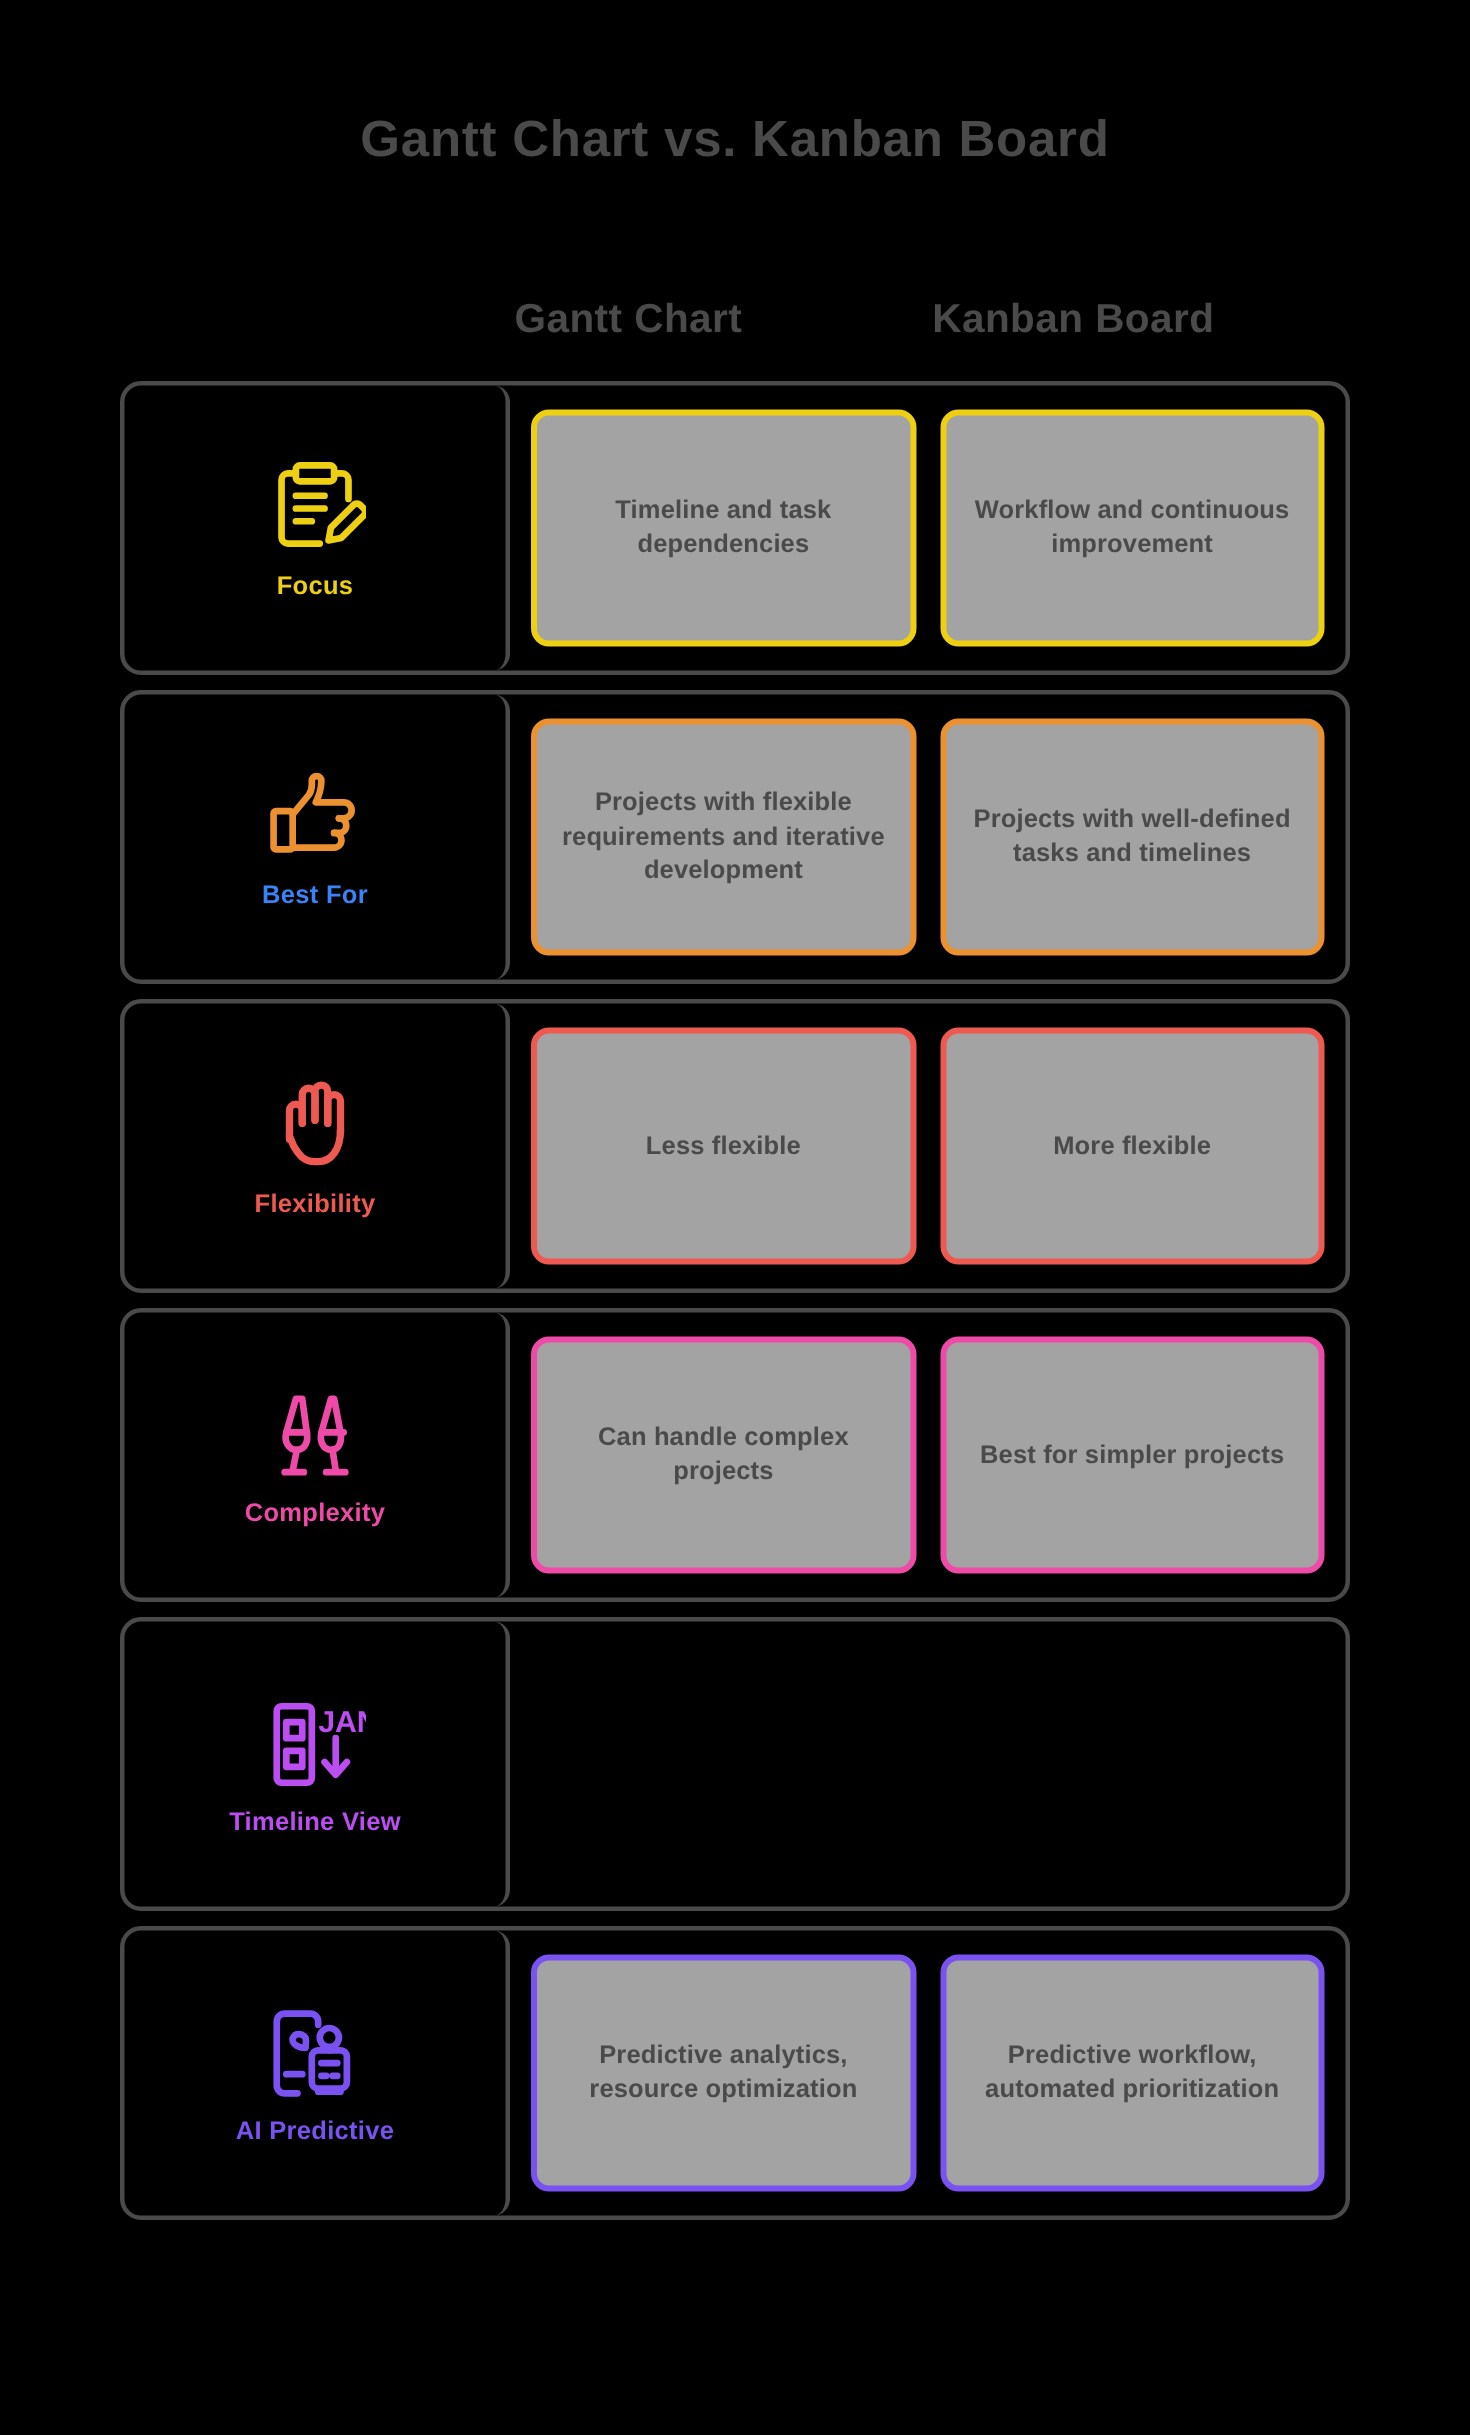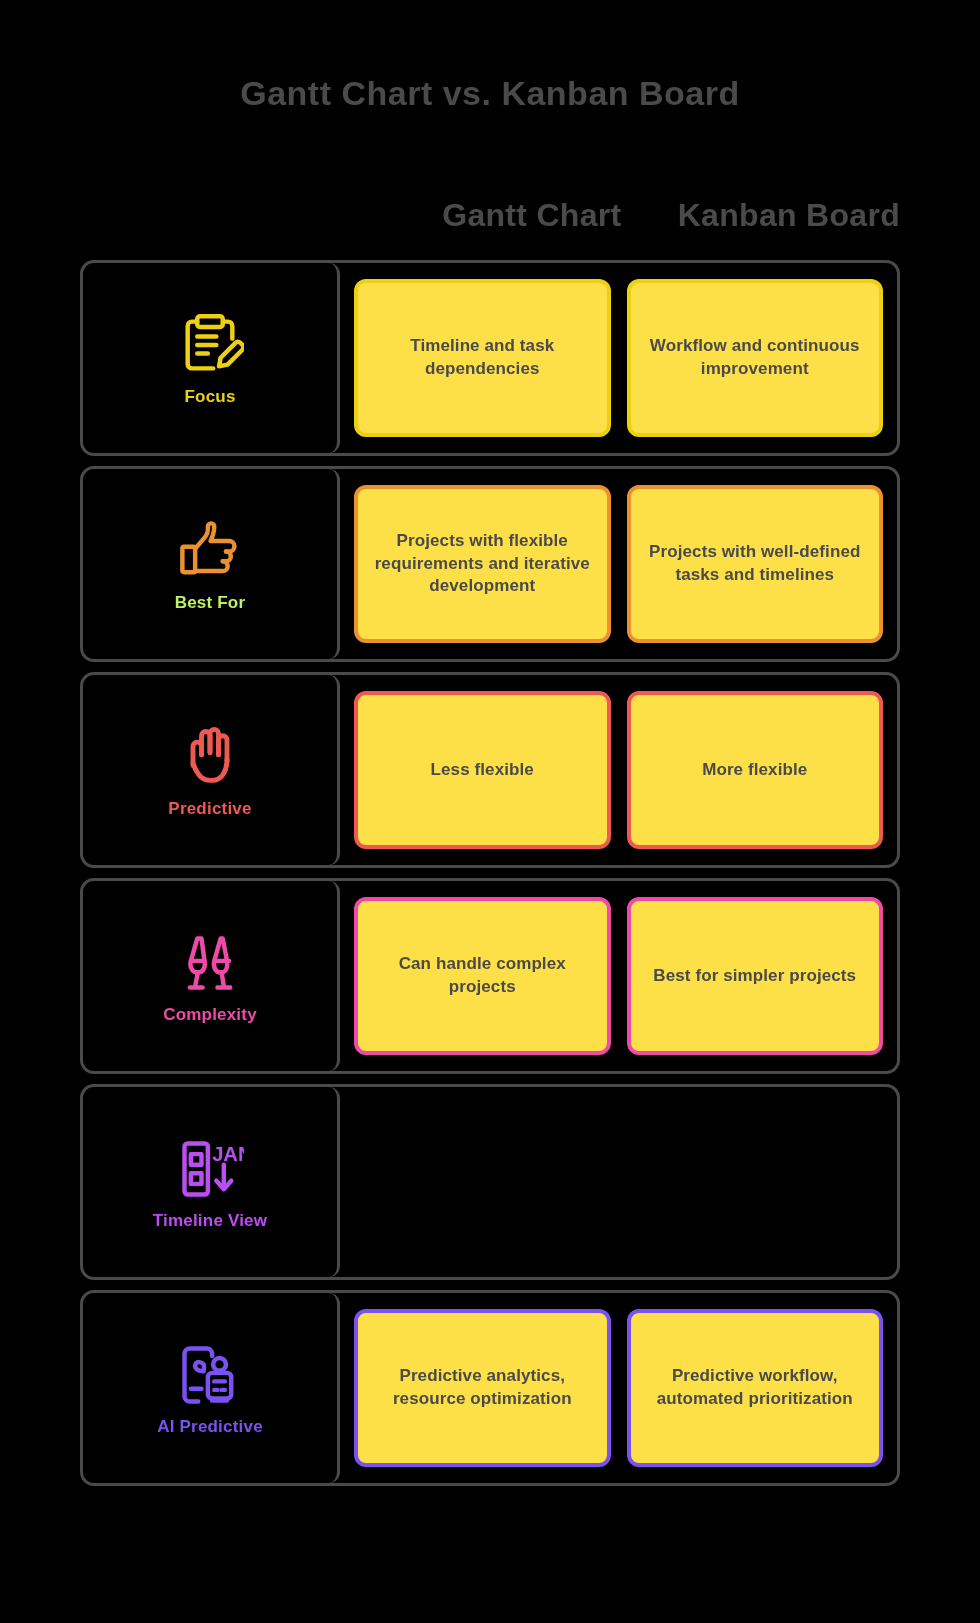--- a/index.html
+++ b/index.html
@@ -22,22 +22,22 @@
 
   .col-headers {
     display:flex;
     margin-top:84px;
     padding-left:80px;
     padding-right:80px;
   }
   .col-headers .spacer { width:263px; flex:none; }
   .col-headers .ch {
     flex:1;
-    text-align:right;
-    font-size:32px;
+    text-align:left;
+    font-size:27px;
     font-weight:bold;
     color:#4a4a4a;
     letter-spacing:0.3px;
   }
 
   .table {
     margin:26px 80px 0 80px;
     display:flex;
     flex-direction:column;
     gap:10px;
@@ -85,21 +85,21 @@
   }
   .cell {
     flex:1;
     height:100%;
     border:4px solid #888;
     border-radius:12px;
     display:flex;
     align-items:center;
     justify-content:center;
     padding:10px 16px;
-    background:#fde047;
+    background:#a3a3a3;
   }
   .cell-text {
     font-size:17px;
     font-weight:bold;
     color:#4a4a4a;
     text-align:center;
     line-height:1.35;
     letter-spacing:0.1px;
   }
 </style>
@@ -144,21 +144,21 @@
     <div class="row">
       <div class="label-cell">
         <div class="icon-box">
           <svg viewBox="0 0 64 64" fill="none" stroke="#EB912F" stroke-width="4.2" stroke-linecap="round" stroke-linejoin="round">
             <rect x="6" y="28" width="12" height="24" rx="1.5"></rect>
             <path d="M18 30l10-12c1.5-1.8 2-4 2-6.5V9a3 3 0 0 1 6 0c0 5-1.5 9.5-3.5 13.5H50a5 5 0 0 1 0 10h-3"></path>
             <path d="M47 32.5a4.6 4.6 0 0 1 0 9.2h-3"></path>
             <path d="M44 41.7a4.6 4.6 0 0 1 0 9.2H18"></path>
           </svg>
         </div>
-        <div class="row-label" style="color:#bef264">Best For</div>
+        <div class="row-label" style="color:#3b82f6">Best For</div>
       </div>
       <div class="cells">
         <div class="cell" style="border-color:#EB912F">
           <span class="cell-text">Projects with flexible requirements and iterative development</span>
         </div>
         <div class="cell" style="border-color:#EB912F">
           <span class="cell-text">Projects with well-defined tasks and timelines</span>
         </div>
       </div>
     </div>
@@ -167,21 +167,21 @@
       <div class="label-cell">
         <div class="icon-box">
           <svg viewBox="0 0 64 64" fill="none" stroke="#EE5A52" stroke-width="4.6" stroke-linecap="round" stroke-linejoin="round">
             <path d="M24 30V12a4 4 0 0 1 8 0v16"></path>
             <path d="M32 28V10a4 4 0 0 1 8 0v20"></path>
             <path d="M40 30V16a4 4 0 0 1 8 0v20"></path>
             <path d="M24 30V22a4 4 0 0 0-8 0v18"></path>
             <path d="M48 34c0 12-5.5 20-14 20h-2c-7 0-10-4-13.5-10L16 38"></path>
           </svg>
         </div>
-        <div class="row-label" style="color:#EE5A52">Predictive</div>
+        <div class="row-label" style="color:#EE5A52">Flexibility</div>
       </div>
       <div class="cells">
         <div class="cell" style="border-color:#EE5A52">
           <span class="cell-text">Less flexible</span>
         </div>
         <div class="cell" style="border-color:#EE5A52">
           <span class="cell-text">More flexible</span>
         </div>
       </div>
     </div>

